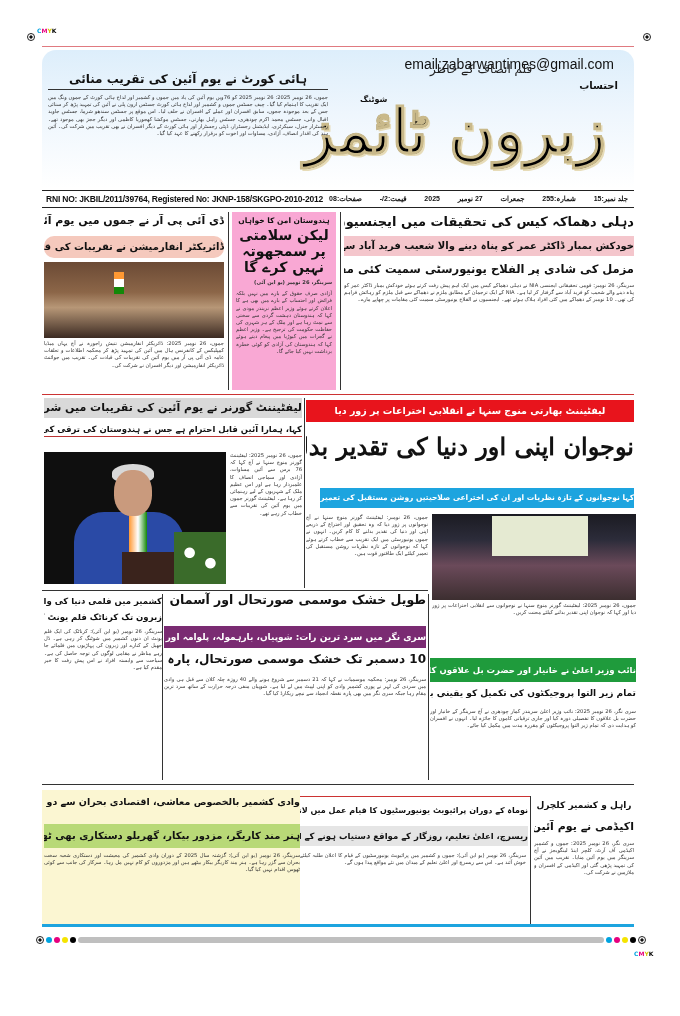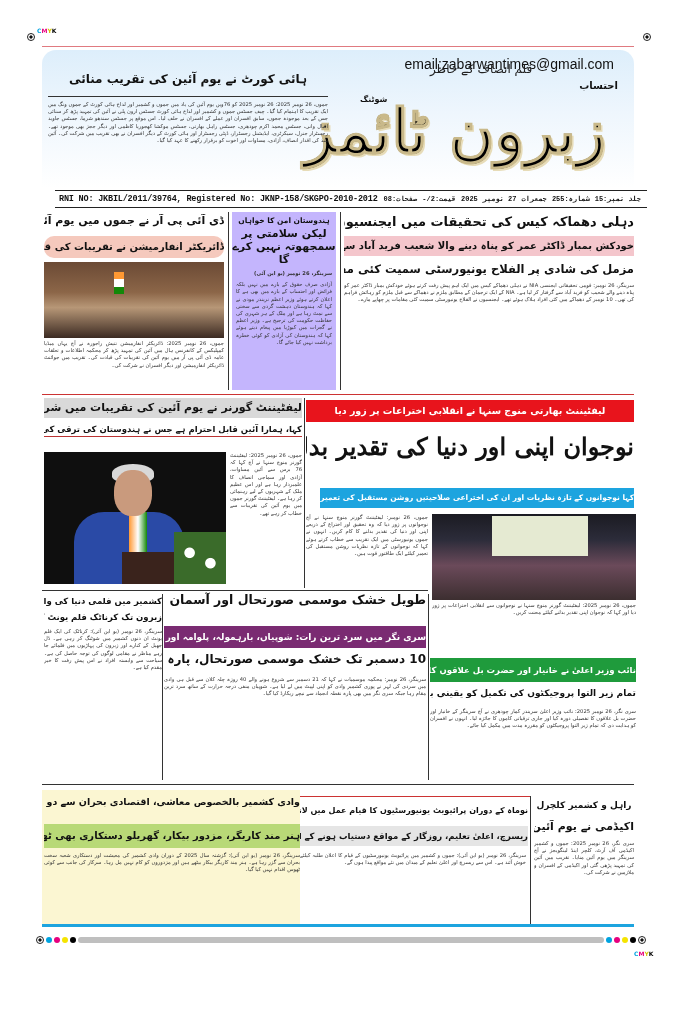--- a/index.html
+++ b/index.html
@@ -21,46 +21,46 @@
     background: linear-gradient(180deg, #ddeefb 0%, #eef6fd 45%, #ffffff 100%);
     border-radius: 14px 14px 0 0; }
   .email { right: 20px; top: 6px; font-family: "Liberation Sans", sans-serif; font-size: 14px; font-weight: normal; color: #111; }
   .motto { left: 388px; top: 12px; font-size: 12px; color: #222; }
   .roznama { right: 16px; top: 30px; font-size: 10px; font-weight: bold; }
   .logo { right: 14px; top: 30px; width: 330px; height: 104px; font-family: "DejaVu Serif", serif; font-size: 62px; font-weight: bold; color: #000;
     -webkit-text-stroke: 1px #c9b98a; text-shadow: 2px 2px 0 #e7dcb8; line-height: 104px; text-align: center; letter-spacing: -2px; }
   .srinagar { left: 318px; top: 45px; font-size: 8px; font-weight: bold; }
 
   .mh-story { left: 0px; top: 22px; width: 292px; }
-  .mh-story h2 { font-size: 12px; font-weight: bold; text-align: center; border-bottom: 1.5px solid #333; padding-bottom: 10px; margin: 0 6px; }
+  .mh-story h2 { font-size: 12px; font-weight: bold; text-align: center; border-bottom: 1.5px solid #333; padding-bottom: 3px; margin: 0 6px; }
   .textblock { font-size: 5.2px; line-height: 7.2px; color: #333; text-align: justify; direction: rtl; overflow: hidden; }
   .mh-story .textblock { margin: 4px 6px 0; height: 74px; }
 
   .regbar { left: 42px; top: 190px; width: 592px; height: 18px; border-top: 1.5px solid #222; border-bottom: 1.5px solid #222;
-    display: flex; align-items: center; font-size: 8.5px; font-weight: bold; font-family: Liberation Mono, monospace; margin-left: 13px; }
+    display: flex; align-items: center; font-size: 8.5px; font-weight: bold; font-family: Liberation Sans, sans-serif; }
   .regbar .rni { padding-left: 4px; white-space: nowrap; letter-spacing: -0.2px; }
   .regbar .meta { display: flex; flex: 1; justify-content: space-between; direction: rtl; padding: 0 6px; font-size: 7px; }
 
   
   .hl { font-weight: bold; text-align: center; direction: rtl; white-space: nowrap; overflow: hidden; }
   .photo { background: #444; overflow: hidden; position: absolute; }
   .rule-v { position: absolute; width: 1px; background: #333; }
   .rule-h { position: absolute; height: 1px; background: #333; }
 
   
   .s1-left-hl { left: 44px; top: 214px; width: 180px; font-size: 11px; }
   .pill-pink { left: 44px; top: 236px; width: 180px; height: 22px; background: #f5c9bd; border-radius: 10px; font-size: 10px; line-height: 22px; }
   .photo1 { left: 44px; top: 262px; width: 180px; height: 76px;
     background: linear-gradient(180deg,#6b4a35 0%, #8c6648 40%, #b79777 60%, #3b2a22 100%); }
   .photo1 .flag { position:absolute; left: 70px; top: 10px; width: 10px; height: 22px; background: linear-gradient(#ff9933 33%, #fff 33%, #fff 66%, #138808 66%); }
   .s1-left-text { left: 44px; top: 340px; width: 180px; height: 45px; }
 
-  .s1-mid { left: 232px; top: 212px; width: 104px; height: 178px; background: #c4b5fd; }
+  .s1-mid { left: 232px; top: 212px; width: 104px; height: 178px; background: #f9a8d4; }
   .s1-mid .h1 { font-size: 7.5px; font-weight: bold; margin-top: 4px; }
-  .s1-mid .h2 { font-size: 11px; font-weight: bold; margin-top: 2px; }
+  .s1-mid .h2 { font-size: 14px; font-weight: bold; margin-top: 2px; }
   .s1-mid .textblock { margin: 4px 4px 0; height: 140px; }
 
   .s1-right-hl { left: 344px; top: 214px; width: 290px; font-size: 13px; }
   .pill-red-light { left: 344px; top: 236px; width: 290px; height: 20px; background: #f4c6cc; font-size: 10px; line-height: 20px; }
   .s1-right-sub { left: 344px; top: 262px; width: 290px; font-size: 11.5px; }
   .s1-right-text { left: 344px; top: 282px; width: 290px; height: 108px; }
 
   
   .s2-title { left: 44px; top: 398px; width: 258px; height: 20px; background: #d9d9d9; font-size: 11px; line-height: 20px; }
   .s2-sub { left: 44px; top: 424px; width: 258px; font-size: 8.5px; border-bottom: 1.5px solid #b33; padding-bottom: 2px; }

